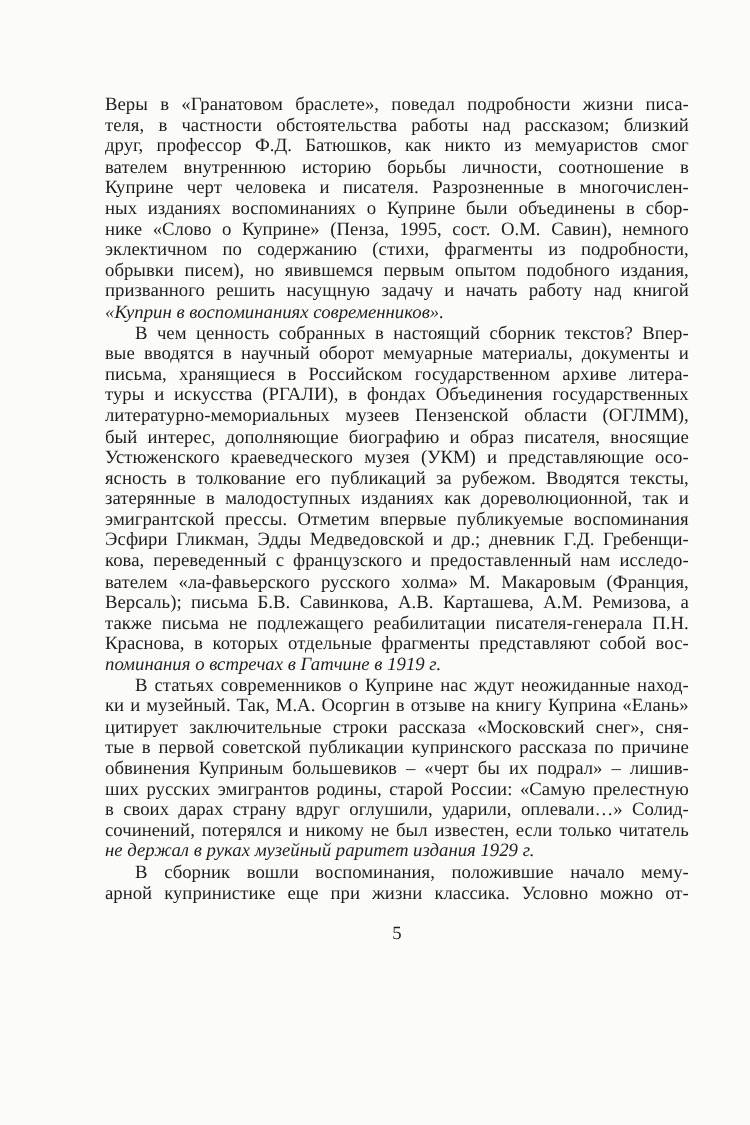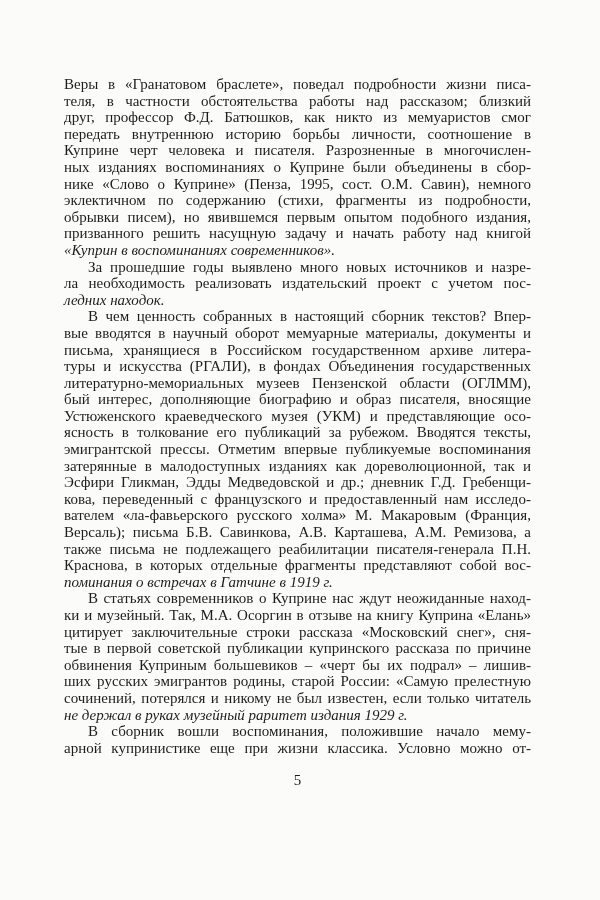--- a/index.html
+++ b/index.html
@@ -13,21 +13,21 @@
   }
   .page {
     position: relative;
     width: 600px;
     height: 900px;
     background: #fbfbfa;
     overflow: hidden;
   }
   .text-block {
     position: absolute;
-    left: 64px;
+    left: 84px;
     top: 76px;
     width: 467px;
     font-size: 15px;
     line-height: 16.6px;
     color: #1d1d1d;
   }
   .paragraph {
     margin: 0;
     padding: 0;
   }
@@ -54,60 +54,56 @@
 </head>
 <body>
 
 <div class="page" style="background: rgb(251, 251, 250);">
   <div class="text-block" style="color: rgb(29, 29, 29);">
 
   <div class="paragraph">
         <div class="line">Веры в «Гранатовом браслете», поведал подробности жизни писа-</div>
         <div class="line">теля, в частности обстоятельства работы над рассказом; близкий</div>
         <div class="line">друг, профессор Ф.Д. Батюшков, как никто из мемуаристов смог</div>
-        <div class="line">передать внутреннюю историю борьбы личности, соотношение в</div>
+        <div class="line">вателем внутреннюю историю борьбы личности, соотношение в</div>
         <div class="line">Куприне черт человека и писателя. Разрозненные в многочислен-</div>
         <div class="line">ных изданиях воспоминаниях о Куприне были объединены в сбор-</div>
         <div class="line">нике «Слово о Куприне» (Пенза, 1995, сост. О.М. Савин), немного</div>
         <div class="line">эклектичном по содержанию (стихи, фрагменты из подробности,</div>
         <div class="line">обрывки писем), но явившемся первым опытом подобного издания,</div>
         <div class="line">призванного решить насущную задачу и начать работу над книгой</div>
         <div class="line last">«Куприн в воспоминаниях современников».</div>
-      </div>
-      <div class="paragraph">
-        <div class="line indent">За прошедшие годы выявлено много новых источников и назре-</div>
-        <div class="line">ла необходимость реализовать издательский проект с учетом пос-</div>
-        <div class="line last">ледних находок.</div>
       </div>
       <div class="paragraph">
         <div class="line indent">В чем ценность собранных в настоящий сборник текстов? Впер-</div>
         <div class="line">вые вводятся в научный оборот мемуарные материалы, документы и</div>
         <div class="line">письма, хранящиеся в Российском государственном архиве литера-</div>
         <div class="line">туры и искусства (РГАЛИ), в фондах Объединения государственных</div>
         <div class="line">литературно-мемориальных музеев Пензенской области (ОГЛММ),</div>
         <div class="line">бый интерес, дополняющие биографию и образ писателя, вносящие</div>
         <div class="line">Устюженского краеведческого музея (УКМ) и представляющие осо-</div>
         <div class="line">ясность в толкование его публикаций за рубежом. Вводятся тексты,</div>
+        <div class="line">затерянные в малодоступных изданиях как дореволюционной, так и</div>
         <div class="line">эмигрантской прессы. Отметим впервые публикуемые воспоминания</div>
-        <div class="line">затерянные в малодоступных изданиях как дореволюционной, так и</div>
         <div class="line">Эсфири Гликман, Эдды Медведовской и др.; дневник Г.Д. Гребенщи-</div>
         <div class="line">кова, переведенный с французского и предоставленный нам исследо-</div>
         <div class="line">вателем «ла-фавьерского русского холма» М. Макаровым (Франция,</div>
         <div class="line">Версаль); письма Б.В. Савинкова, А.В. Карташева, А.М. Ремизова, а</div>
         <div class="line">также письма не подлежащего реабилитации писателя-генерала П.Н.</div>
         <div class="line">Краснова, в которых отдельные фрагменты представляют собой вос-</div>
         <div class="line last">поминания о встречах в Гатчине в 1919 г.</div>
       </div>
       <div class="paragraph">
         <div class="line indent">В статьях современников о Куприне нас ждут неожиданные наход-</div>
         <div class="line">ки и музейный. Так, М.А. Осоргин в отзыве на книгу Куприна «Елань»</div>
         <div class="line">цитирует заключительные строки рассказа «Московский снег», сня-</div>
         <div class="line">тые в первой советской публикации купринского рассказа по причине</div>
         <div class="line">обвинения Куприным большевиков – «черт бы их подрал» – лишив-</div>
         <div class="line">ших русских эмигрантов родины, старой России: «Самую прелестную</div>
+        <div class="line">в своих дарах страну вдруг оглушили, ударили, оплевали…» Солид-</div>
         <div class="line">сочинений, потерялся и никому не был известен, если только читатель</div>
         <div class="line last">не держал в руках музейный раритет издания 1929 г.</div>
       </div>
       <div class="paragraph">
         <div class="line indent">В сборник вошли воспоминания, положившие начало мему-</div>
         <div class="line">арной купринистике еще при жизни классика. Условно можно от-</div>
       </div>
       <div class="page-number">5</div>
     </div>
 </div>

